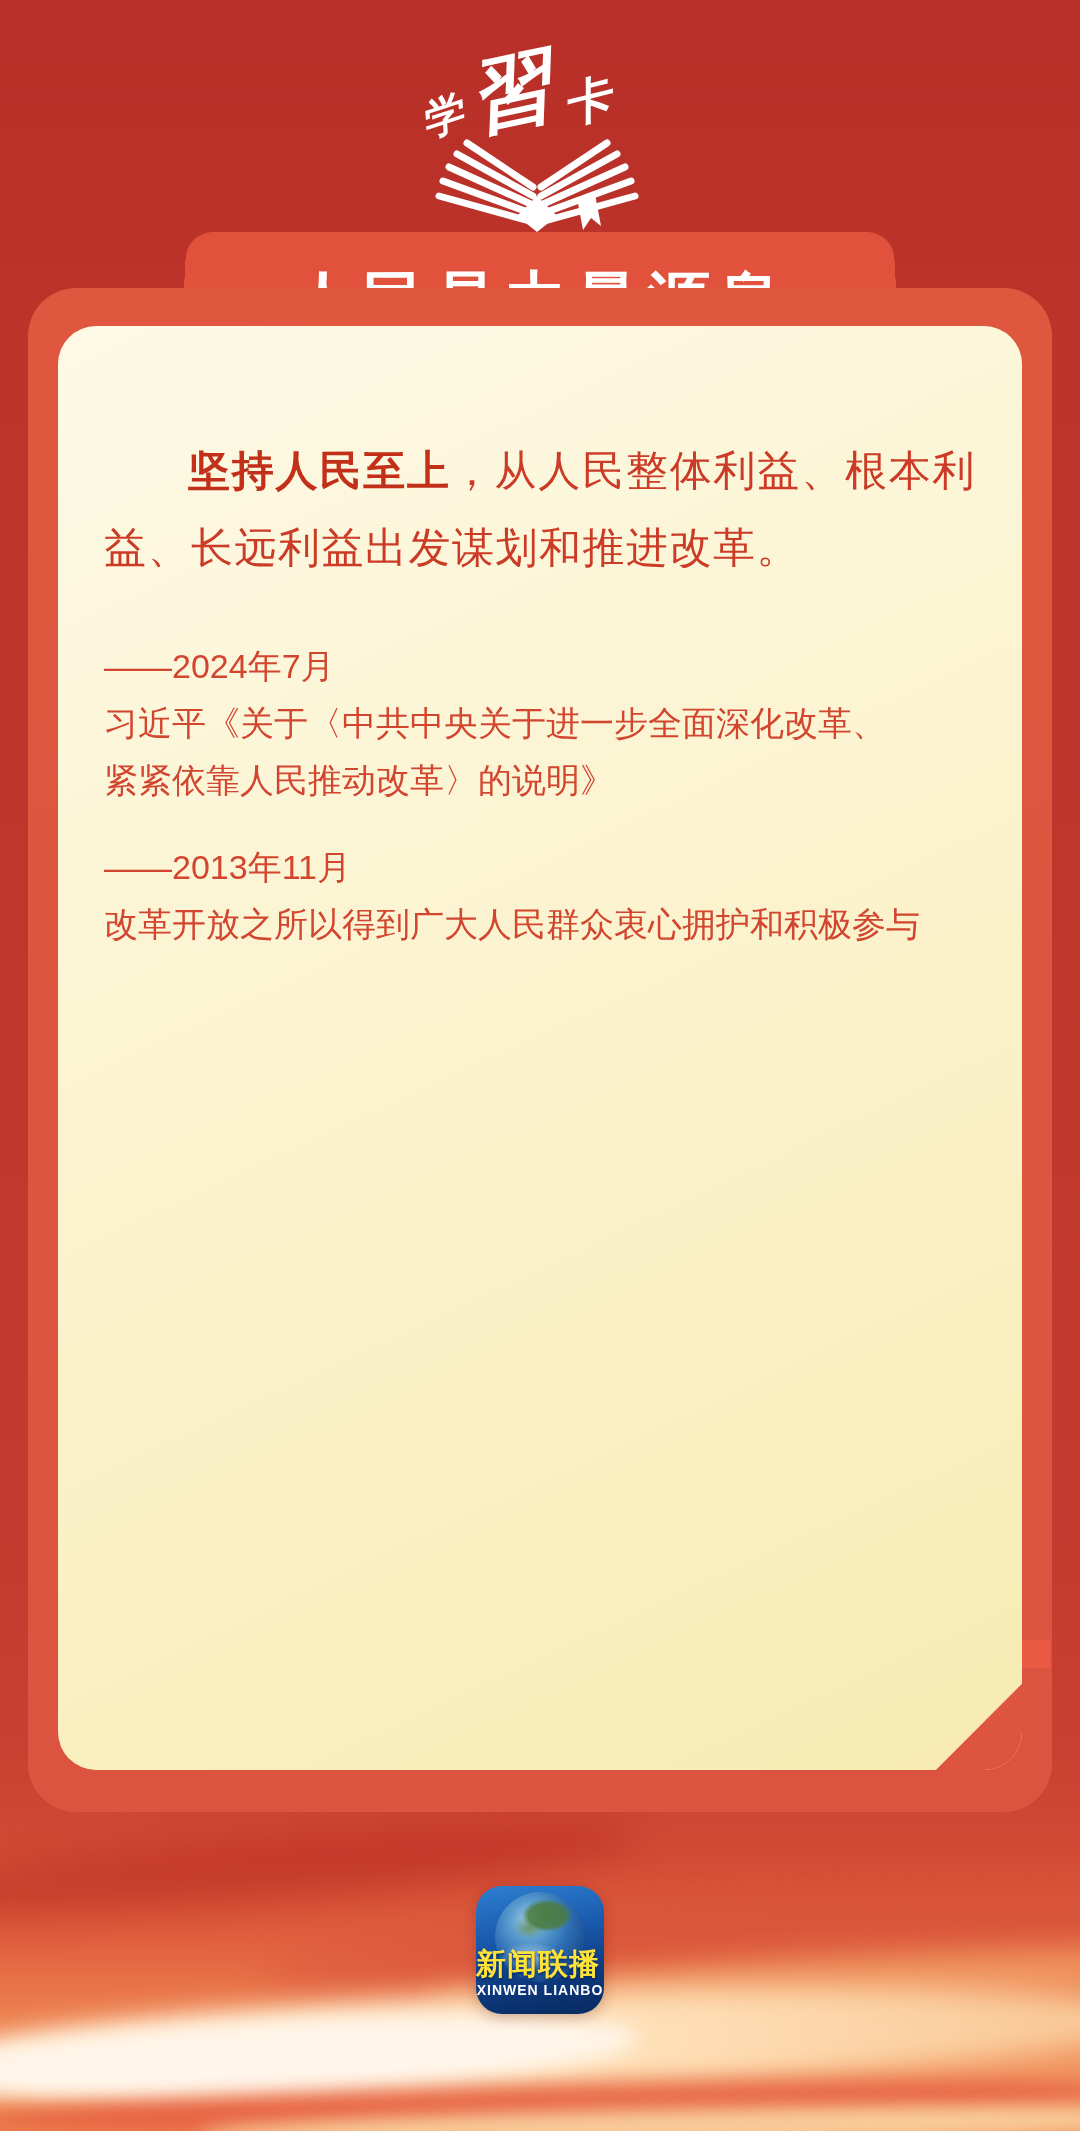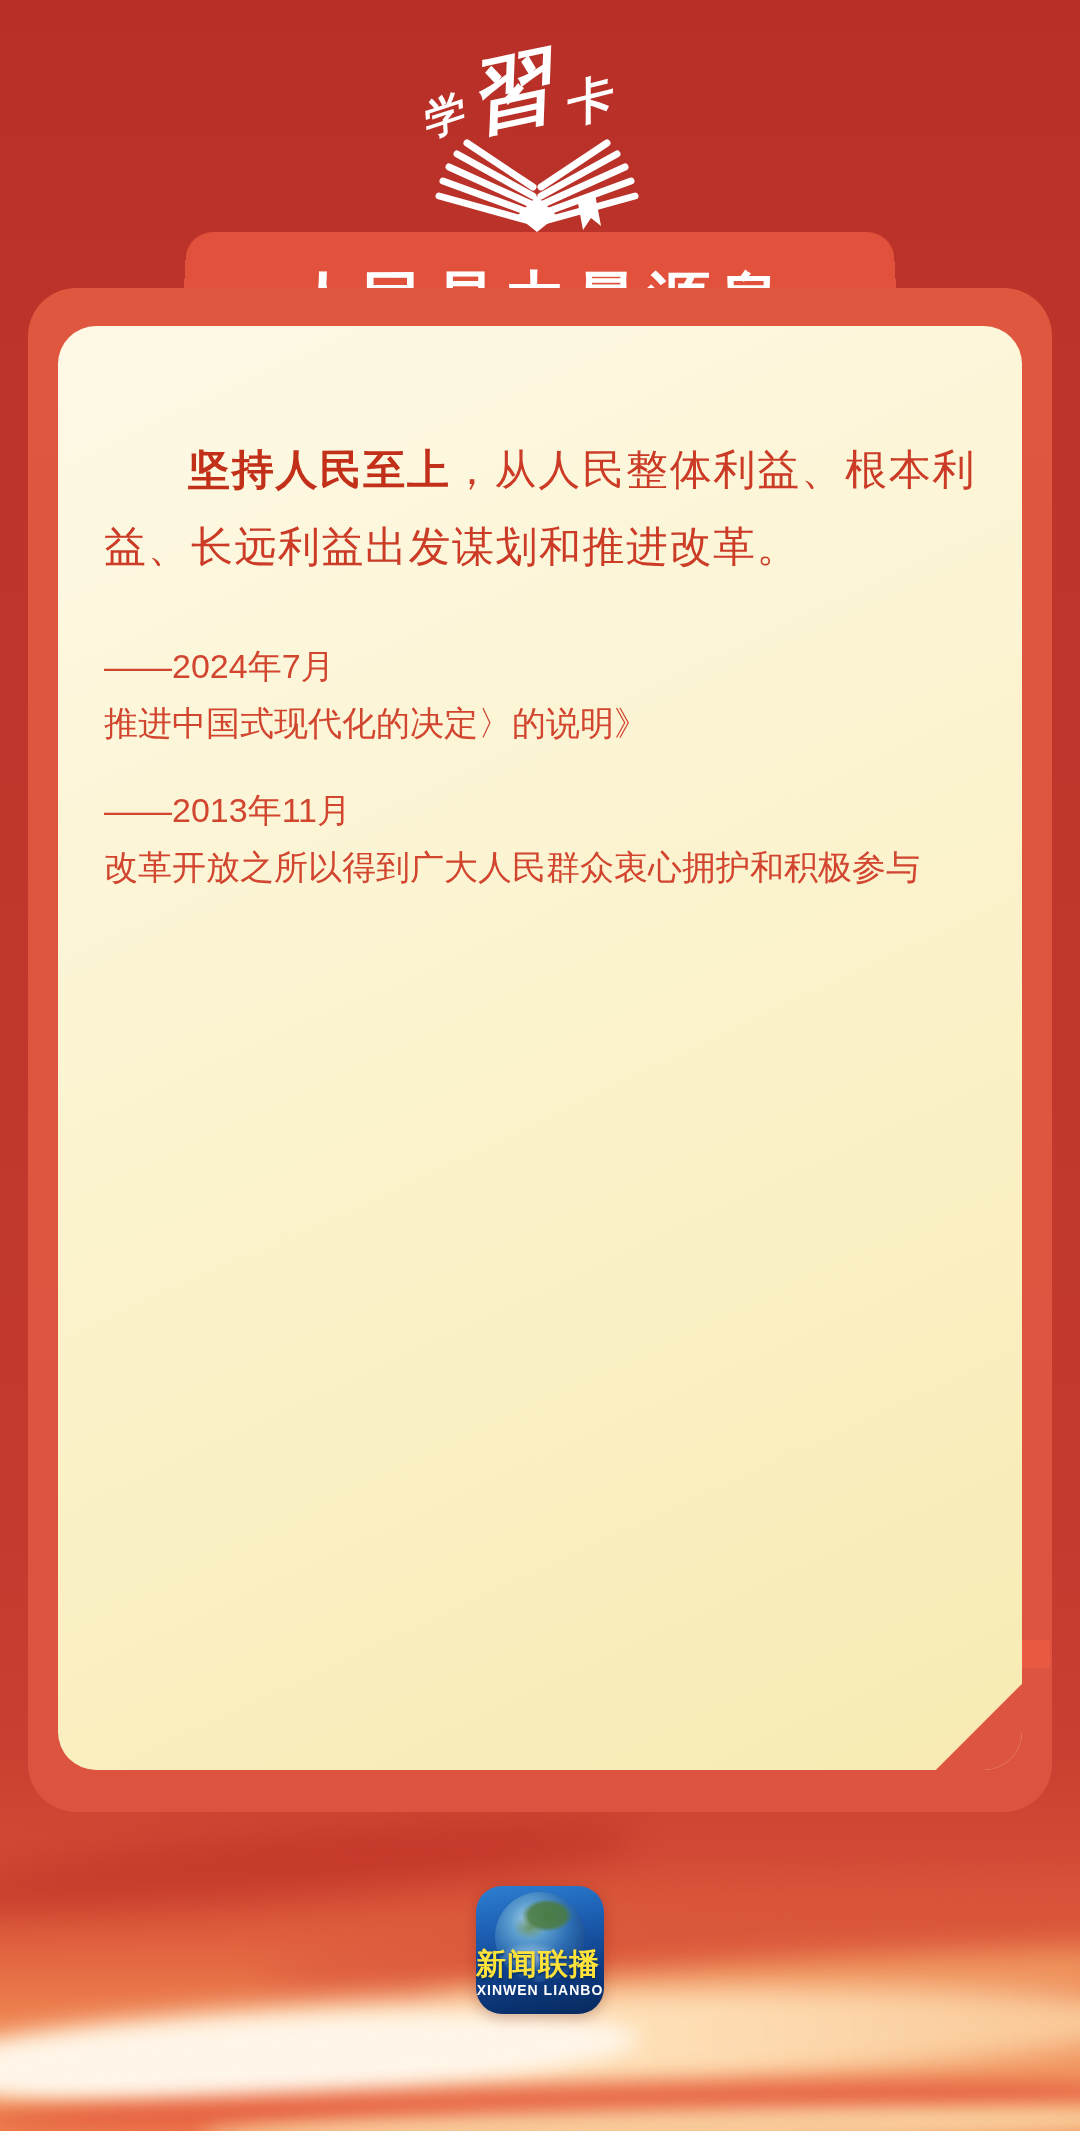--- a/index.html
+++ b/index.html
@@ -54,21 +54,21 @@
            border-radius:48px;background:linear-gradient(180deg,#e0573f,#dc5340);}
   .corner-patch{position:absolute;right:2px;top:1352px;width:28px;height:28px;
            background:#ea5a42;}
   .cream{position:absolute;left:58px;top:326px;width:964px;height:1444px;
          border-radius:38px;overflow:hidden;
          background:linear-gradient(155deg,#fdf9e6 0%,#fbf2ca 55%,#f7ebb2 100%);}
   .stripe{position:absolute;left:660px;top:1363px;width:620px;height:54px;
           background:#dd5440;transform:rotate(-45deg);}
 
   .card-inner{position:relative;padding:0 46px;box-sizing:border-box;width:100%;height:100%;}
-  .quote{font-family:Liberation Serif, serif;
+  .quote{font-family:Liberation Sans, sans-serif;
          font-size:42px;line-height:77px;letter-spacing:1.5px;
          color:#cb3b26;text-align:justify;text-indent:2em;margin:0;}
   .quote b{color:#c33019;}
   .q1{padding-top:106px;}
   .q2{padding-top:98px;}
   .attr{font-size:34px;line-height:57px;color:#d2452f;text-align:left;
         margin:0;font-weight:normal;}
   .a1{padding-top:52px;}
   .a2{padding-top:30px;}
 
@@ -134,21 +134,22 @@
   </div>
 
   <div class="cream">
     <div class="stripe"></div>
     <div class="card-inner">
 
       <p class="quote q1"><b>坚持人民至上</b><span>，从人民整体利益、根本利益、长远利益出发谋划和推进改革。</span></p>
 
       <div class="attr a1">
         <div>——2024年7月</div>
-        <div>推进中国式现代化的决定〉的说明》</div>
+        <div>习近平《关于〈中共中央关于进一步全面深化改革、</div>
+        <div>紧紧依靠人民推动改革〉的说明》</div>
       </div>
 
 
       <div class="attr a2">
         <div>——2013年11月</div>
         <div>改革开放之所以得到广大人民群众衷心拥护和积极参与</div>
       </div>
 
     </div>
   </div>

